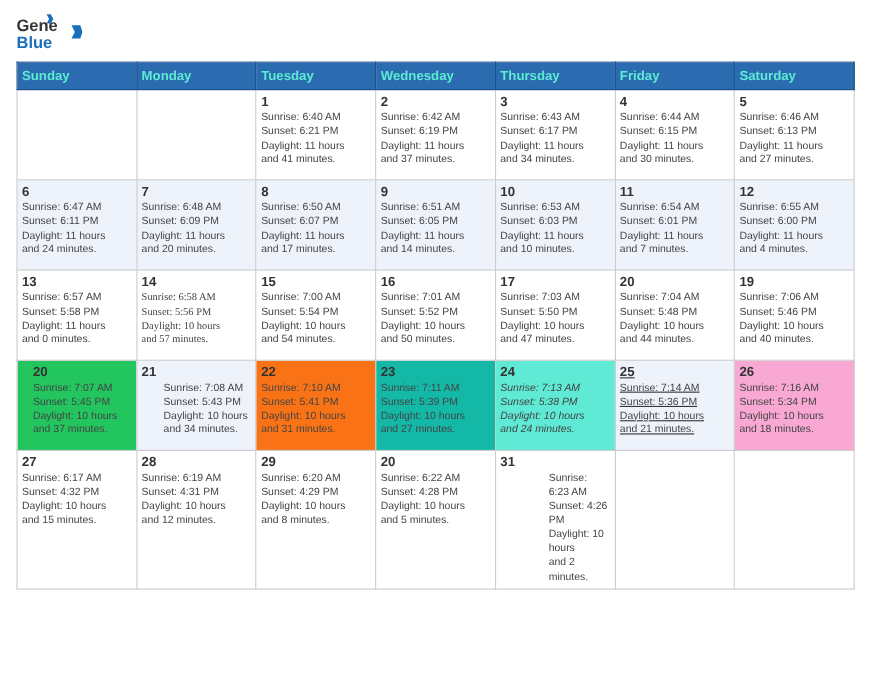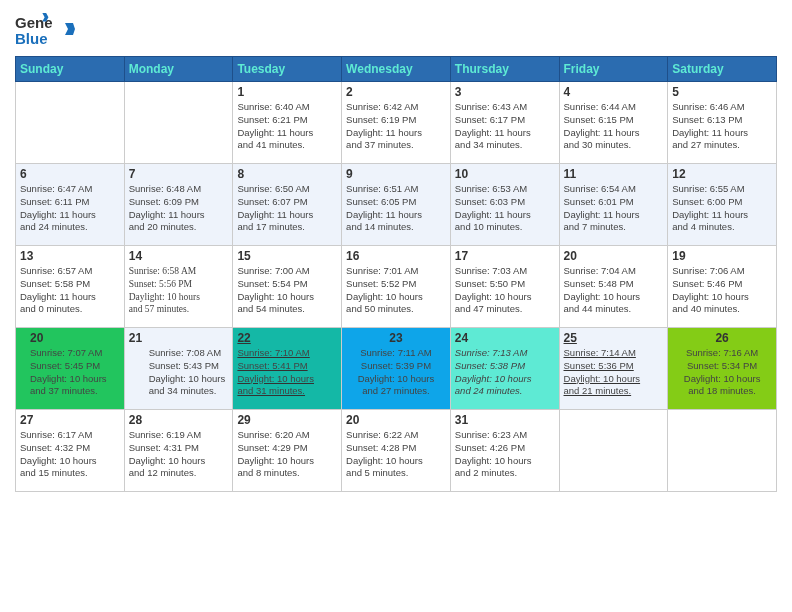--- a/index.html
+++ b/index.html
@@ -275,49 +275,49 @@
 Daylight: 10 hours
 and 37 minutes.</div>
           </td>
           <td style="background: rgb(238, 243, 251);">
             <span class="day-number">21</span>
             <div class="day-info" style="white-space: pre-line; margin-left: 20px;">Sunrise: 7:08 AM
 Sunset: 5:43 PM
 Daylight: 10 hours
 and 34 minutes.</div>
           </td>
-          <td style="background: #14b8a6; text-decoration: underline;">
+          <td style="background: #f97316;">
             <span class="day-number">22</span>
             <div class="day-info" style="white-space: pre-line;">Sunrise: 7:10 AM
 Sunset: 5:41 PM
 Daylight: 10 hours
 and 31 minutes.</div>
           </td>
-          <td style="background: #0ea5e9; text-align: center;">
+          <td style="background: #14b8a6;">
             <span class="day-number">23</span>
             <div class="day-info" style="white-space: pre-line;">Sunrise: 7:11 AM
 Sunset: 5:39 PM
 Daylight: 10 hours
 and 27 minutes.</div>
           </td>
           <td style="background: #5eead4;">
             <span class="day-number">24</span>
             <div class="day-info" style="white-space: pre-line; font-style: italic;">Sunrise: 7:13 AM
 Sunset: 5:38 PM
 Daylight: 10 hours
 and 24 minutes.</div>
           </td>
           <td style="background: rgb(238, 243, 251); text-decoration: underline;">
             <span class="day-number">25</span>
             <div class="day-info" style="white-space: pre-line;">Sunrise: 7:14 AM
 Sunset: 5:36 PM
 Daylight: 10 hours
 and 21 minutes.</div>
           </td>
-          <td style="background: #84cc16; text-align: center;">
+          <td style="background: #f9a8d4;">
             <span class="day-number">26</span>
             <div class="day-info" style="white-space: pre-line;">Sunrise: 7:16 AM
 Sunset: 5:34 PM
 Daylight: 10 hours
 and 18 minutes.</div>
           </td>
         </tr>
         <tr>
           <td>
             <span class="day-number">27</span>
@@ -342,21 +342,21 @@
           </td>
           <td>
             <span class="day-number">20</span>
             <div class="day-info" style="white-space: pre-line;">Sunrise: 6:22 AM
 Sunset: 4:28 PM
 Daylight: 10 hours
 and 5 minutes.</div>
           </td>
           <td>
             <span class="day-number">31</span>
-            <div class="day-info" style="white-space: pre-line;">Sunrise: 6:23 AM
+            <div class="day-info" style="white-space: pre-line; margin-left: 44px;">Sunrise: 6:23 AM
 Sunset: 4:26 PM
 Daylight: 10 hours
 and 2 minutes.</div>
           </td>
           <td class="empty-cell"></td>
           <td class="empty-cell"></td>
         </tr>
       </tbody>
   </table>
 </div>

